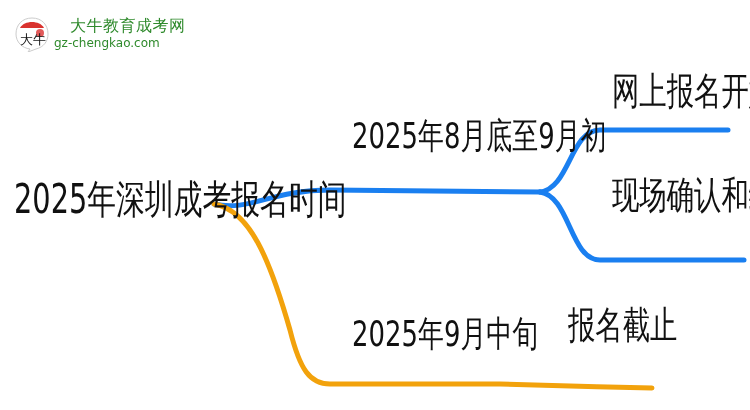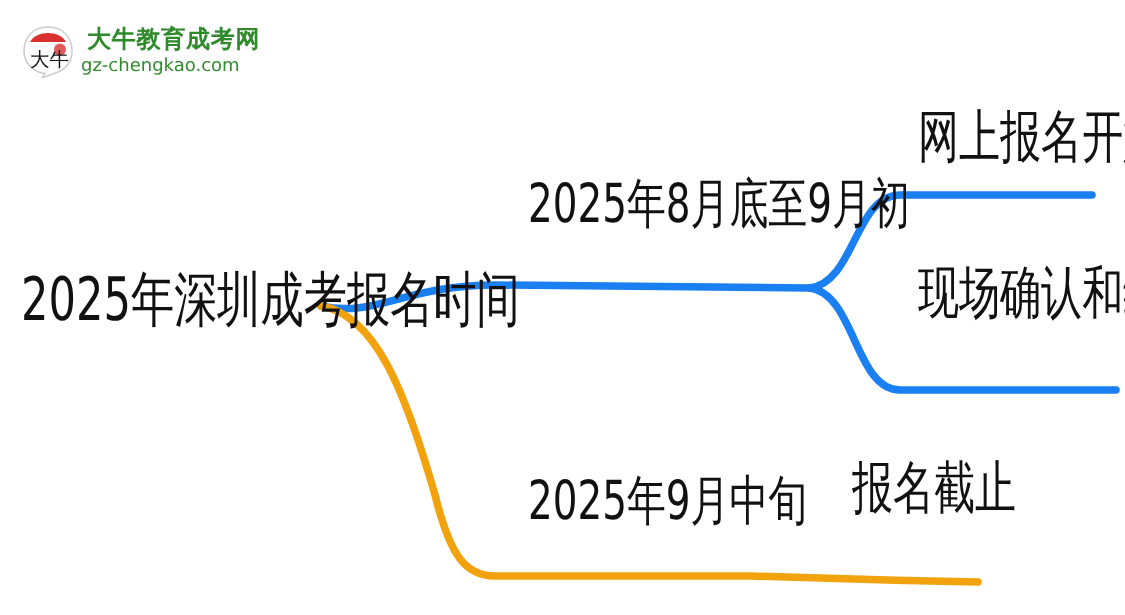--- a/index.html
+++ b/index.html
@@ -1,20 +1,20 @@
 <!DOCTYPE html>
 <html><head>
 <meta charset="utf-8">
 <style>
   html, body { margin:0; padding:0; background:#ffffff; }
   body { width:750px; height:410px; position:relative; overflow:hidden;
          font-family:"DejaVu Sans", sans-serif; }
   .logo { position:absolute; left:14px; top:14px; width:190px; height:42px; }
   .logo-badge { position:absolute; left:0; top:2px; width:36px; height:36px; }
-  .logo-title { position:absolute; left:44px; top:2px; font-size:16px; font-weight:bold;
+  .logo-title { position:absolute; left:56px; top:2px; font-size:16px; font-weight:normal;
                 color:#2f8a2c; letter-spacing:0.5px; white-space:nowrap; }
   .logo-url { position:absolute; left:40px; top:22px; font-size:12px; color:#2f8a2c; white-space:nowrap;text-align:right; }
   .node { position:absolute; color:#111; white-space:nowrap; font-family:"DejaVu Sans", sans-serif;
           transform:scaleX(0.72); transform-origin:left top; }
   .root { left:14px; top:172px; font-size:40px; }
   .b1 { left:352px; top:112px; font-size:36px; }
   .b2 { left:352px; top:310px; font-size:36px; }
   .l1 { left:612px; top:66px; font-size:38px; }
   .l2 { left:612px; top:170px; font-size:38px; }
   .l3 { left:568px; top:300px; font-size:38px; }

